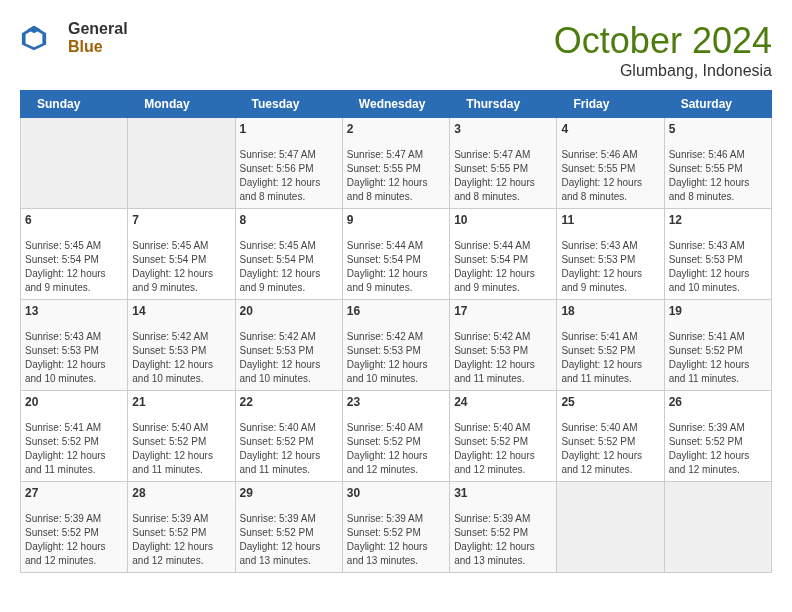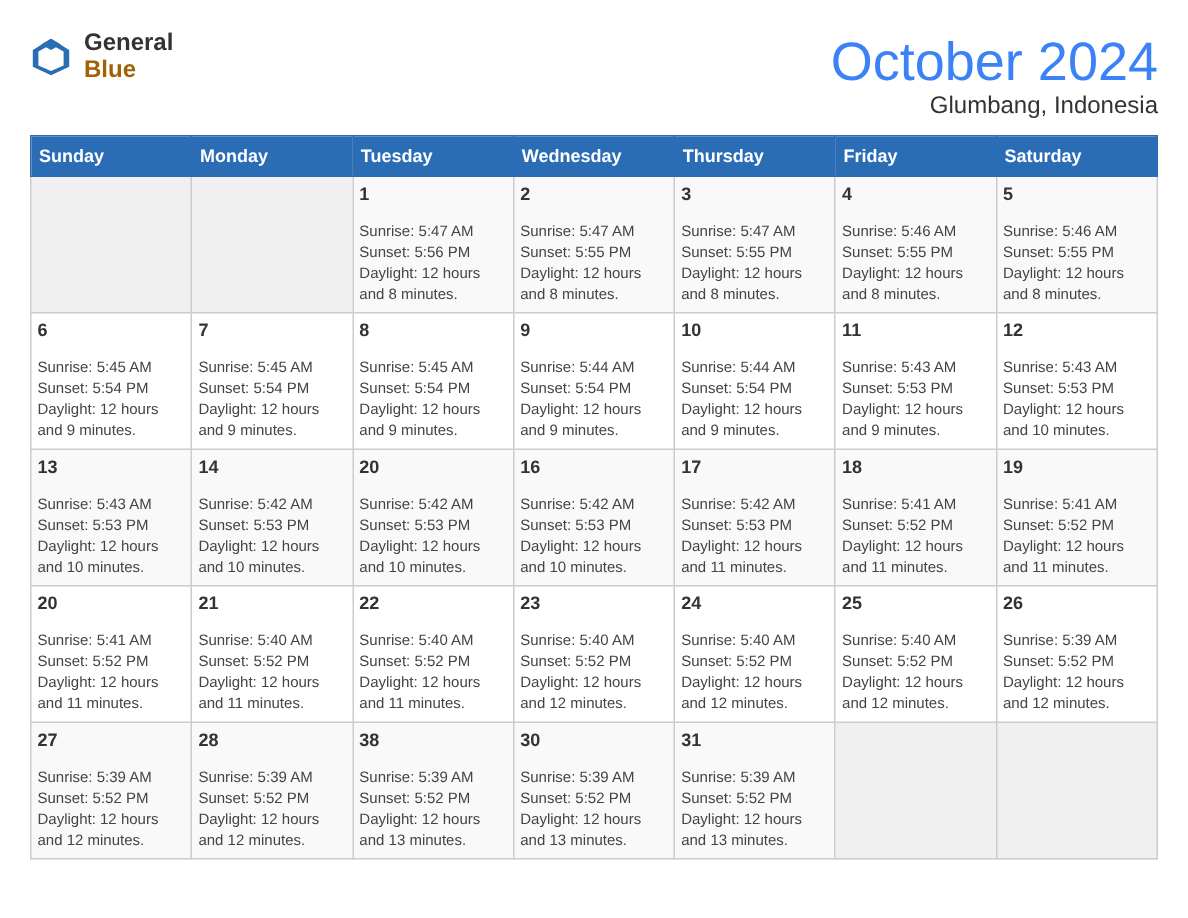--- a/index.html
+++ b/index.html
@@ -12,21 +12,21 @@
     }
     .header {
       display: flex;
       justify-content: space-between;
       align-items: flex-start;
       margin-bottom: 10px;
     }
     .logo {
       display: flex;
       align-items: center;
-      gap: 8px;
+      gap: 20px;
     }
     .logo-text {
       display: flex;
       flex-direction: column;
       line-height: 1.1;
     }
     .logo-general {
       font-size: 16px;
       font-weight: bold;
       color: #333;
@@ -39,37 +39,37 @@
     .logo-icon {
       width: 28px;
       height: 28px;
     }
     .title-area {
       text-align: right;
     }
     .month-title {
       font-size: 36px;
       font-weight: normal;
-      color: #3b82f6;
+      color: #4d7c0f;
     }
     .location {
       font-size: 16px;
       color: #333;
     }
     table {
       width: 100%;
       border-collapse: collapse;
       font-size: 11px;
     }
     thead tr {
       background-color: #2a6db5;
       color: white;
     }
     thead th {
-      padding: 6px 5px;
+      padding: 6px 16px;
       text-align: left;
       font-size: 12px;
       font-weight: bold;
       border: 1px solid #2a6db5;
     }
     tbody td {
       vertical-align: top;
       padding: 4px 4px;
       border: 1px solid #ccc;
       height: 80px;
@@ -249,21 +249,21 @@
       <tr>
         <td>
           <span class="day-number">27</span>
           <div class="day-info">Sunrise: 5:39 AM<br>Sunset: 5:52 PM<br>Daylight: 12 hours and 12 minutes.</div>
         </td>
         <td>
           <span class="day-number">28</span>
           <div class="day-info">Sunrise: 5:39 AM<br>Sunset: 5:52 PM<br>Daylight: 12 hours and 12 minutes.</div>
         </td>
         <td>
-          <span class="day-number">38</span>
+          <span class="day-number">29</span>
           <div class="day-info">Sunrise: 5:39 AM<br>Sunset: 5:52 PM<br>Daylight: 12 hours and 13 minutes.</div>
         </td>
         <td>
           <span class="day-number">30</span>
           <div class="day-info">Sunrise: 5:39 AM<br>Sunset: 5:52 PM<br>Daylight: 12 hours and 13 minutes.</div>
         </td>
         <td>
           <span class="day-number">31</span>
           <div class="day-info">Sunrise: 5:39 AM<br>Sunset: 5:52 PM<br>Daylight: 12 hours and 13 minutes.</div>
         </td>

